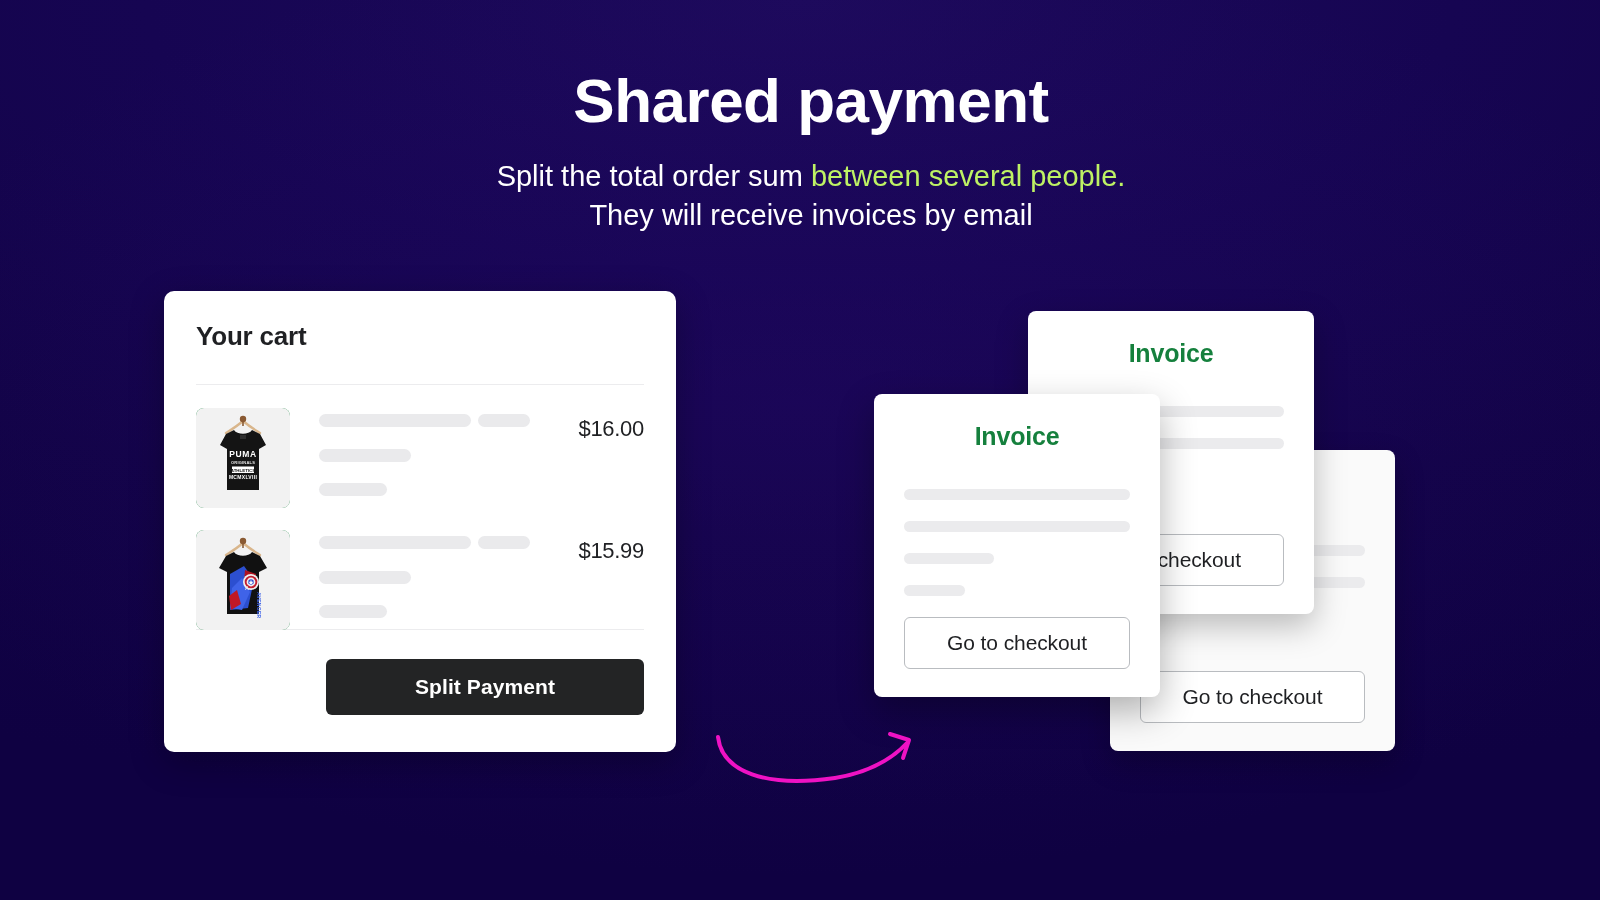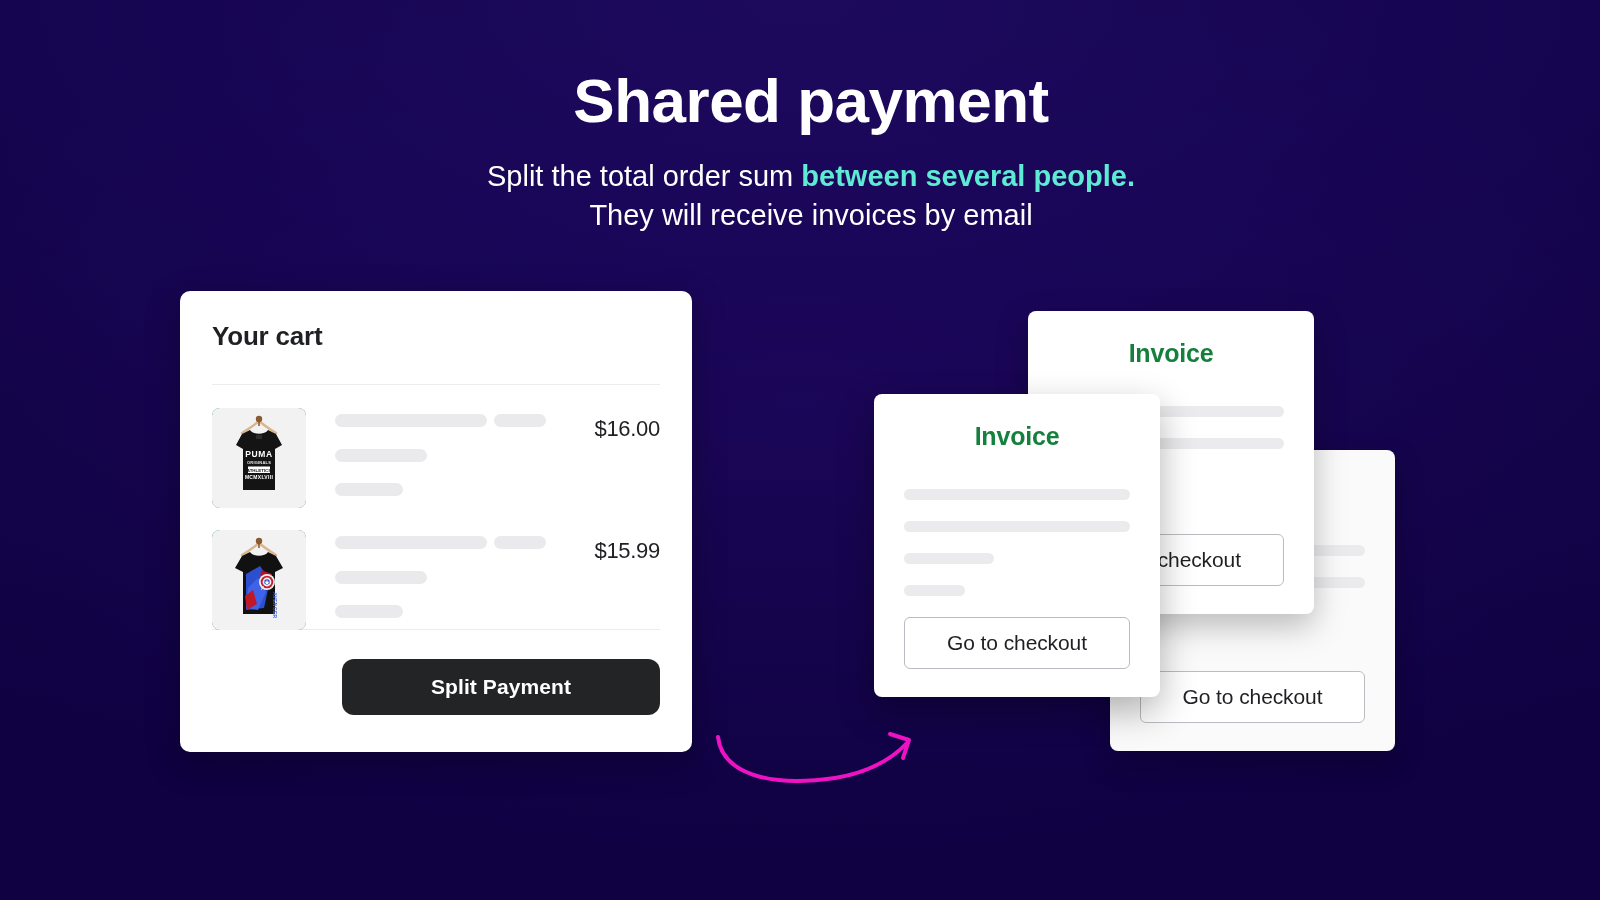--- a/index.html
+++ b/index.html
@@ -47,26 +47,26 @@
     letter-spacing: -0.5px;
     line-height: 1.08;
   }
   .hero-sub {
     margin-top: 22px;
     color: #ffffff;
     font-size: 29px;
     font-weight: 500;
     line-height: 1.35;
   }
-  .hero-accent { color: #5eead4; font-weight: 700; }
+  .hero-accent { color: #bef264; font-weight: 400; }
 
   
   .cart-card {
     position: absolute;
-    left: 180px;
+    left: 164px;
     top: 291px;
     width: 512px;
     height: 461px;
     background: #ffffff;
     border-radius: 10px;
     box-shadow: 0 10px 34px rgba(0,0,0,0.28);
     padding: 30px 32px 0 32px;
   }
   .cart-title {
     font-size: 26px;
@@ -135,21 +135,21 @@
     padding-top: 29px;
     display: flex;
     justify-content: flex-end;
   }
   .split-btn {
     width: 318px;
     height: 56px;
     background: #232425;
     color: #ffffff;
     border: none;
-    border-radius: 12px;
+    border-radius: 6px;
     font-family: "Liberation Sans", sans-serif;
     font-size: 21px;
     font-weight: 600;
     letter-spacing: 0.1px;
     cursor: pointer;
   }
 
   
   .invoice {
     position: absolute;

